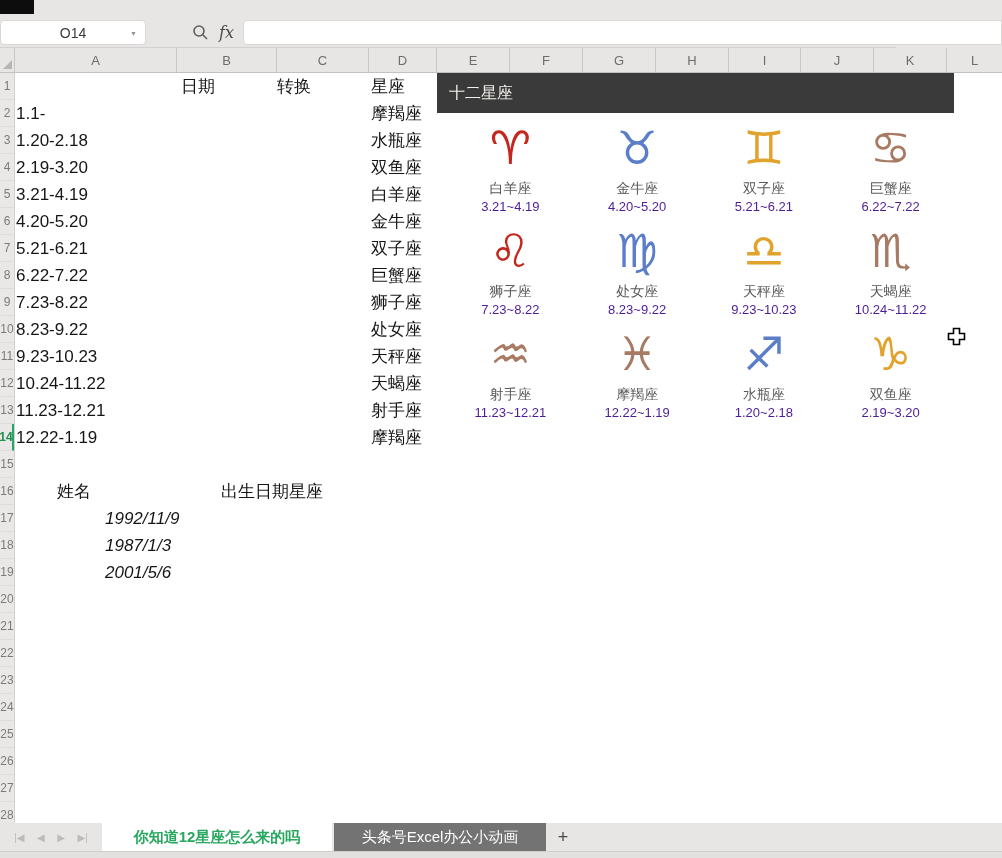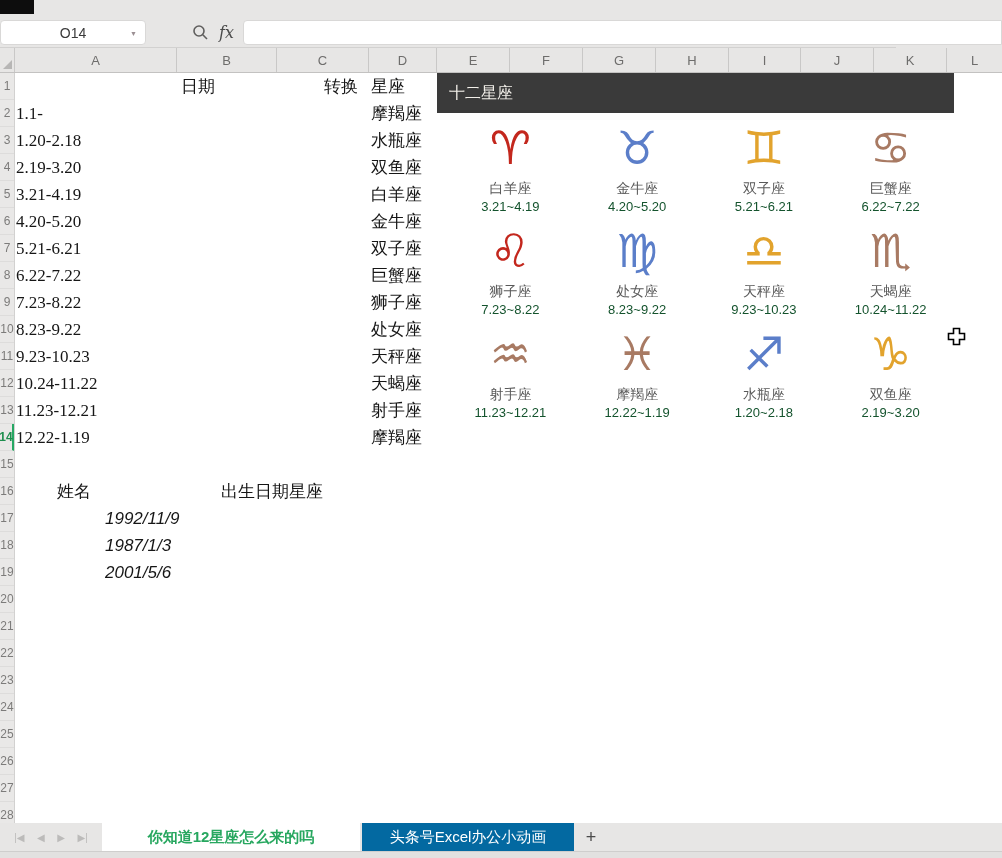--- a/index.html
+++ b/index.html
@@ -26,53 +26,53 @@
   .col-h.wI{width:72px}.col-h.wJ{width:73px}.col-h.wK{width:73px}.col-h.wL{width:55px;border-right:none}
 
   
   .sheet { position:absolute; left:0; top:73px; width:1002px; height:750px; background:#fff; overflow:hidden; }
   .row-gutter { position:absolute; left:0; top:0; width:15px; height:756px; background:#e9e8e7; border-right:1px solid #d2d1d0; }
   .gutter-row { width:100%; height:27px; display:flex; align-items:center; justify-content:center; font-size:12px; color:#7c7b7a; border-bottom:1px solid #dddcdb; }
   .gutter-row:nth-child(14) { color:#1e8e4e; font-weight:bold; border-right:2px solid #26a864; }
 
   .cell-text { font-size:17px; color:#161616; line-height:27px; white-space:nowrap; }
   .hdr-date    { position:absolute; left:181px; top:0; }
-  .hdr-convert { position:absolute; left:266px; top:0; width:92px; text-align:right; }
+  .hdr-convert { position:absolute; left:277px; top:0; width:92px; text-align:left; }
   .hdr-sign    { position:absolute; left:371px; top:0; }
   .col-dates   { position:absolute; left:16px;  top:27px; }
   .col-signs   { position:absolute; left:371px; top:27px; }
-  .col-dates .cell-text, .col-signs .cell-text { display:block; height:27px;font-family:Liberation Serif, serif; }
+  .col-dates .cell-text, .col-signs .cell-text { display:block; height:27px; }
   .t2-name  { position:absolute; left:16px;  top:405px;margin-left:41px; }
   .t2-birth { position:absolute; left:181px; top:405px;margin-left:40px; }
   .t2-sign  { position:absolute; left:289px; top:405px; }
   .col-births { position:absolute; left:105px; top:432px; width:174px; text-align:left;font-style:italic; }
   .col-births .cell-text { display:block; height:27px; }
 
   
   .panel { position:absolute; left:437px; top:0; width:565px; }
   .panel-header { width:517px; height:40px; background:#3a3a3a; color:#f2efe9; font-size:16px; line-height:40px; padding-left:12px; }
   .panel-grid { position:absolute; left:0; top:45px; width:517px; padding-left:10px; display:grid; grid-template-columns:repeat(4,1fr); grid-auto-rows:103px; }
   .zcard { display:flex; flex-direction:column; align-items:center; text-align:center; }
   .zglyph { font-family:"DejaVu Sans",sans-serif; font-size:46px; line-height:60px; font-weight:bold; }
   .zname  { font-size:14px; line-height:20px; color:#595959; }
-  .zrange { font-size:13px; line-height:17px; color:#14532d; }
+  .zrange { font-size:13px; line-height:17px; color:#4c1d95; }
   [data-color="red"]   { color:#c3271d; }
   [data-color="blue"]  { color:#5b7ec9; }
   [data-color="gold"]  { color:#e2a32d; }
   [data-color="brown"] { color:#a87a63; }
 
   .cursor-cross { position:absolute; left:947px; top:254px; }
 
   
   .tab-bar { position:absolute; left:0; top:823px; width:1002px; height:28px; background:#e7e6e5; display:flex; align-items:stretch; }
   .tab-nav { width:102px; display:flex; align-items:center; justify-content:space-around; padding:0 8px; color:#bcbbba; font-size:10px; }
   .tab-nav span { cursor:default; }
   .tab { display:flex; align-items:center; justify-content:center; font-size:15px; padding:0 24px; white-space:nowrap; }
-  .tab-active { background:#fff; color:#27a75f; font-weight:bold; width:258px; }
-  .tab-blue { background:#0369a1; color:#fff; width:212px; margin-left:2px; }
+  .tab-active { background:#fff; color:#27a75f; font-weight:bold; width:230px; }
+  .tab-blue { background:#737373; color:#fff; width:212px; margin-left:2px; }
   .tab-add { width:34px; display:flex; align-items:center; justify-content:center; font-size:18px; color:#4a4a4a; }
   .status-strip { position:absolute; left:0; top:851px; width:1002px; height:7px; background:#e2e1e0; border-top:1px solid #cfcecd; }
 </style>
 </head>
 <body>
 
 <div class="app">
 
   <div class="formula-row">
     <div class="name-box">

